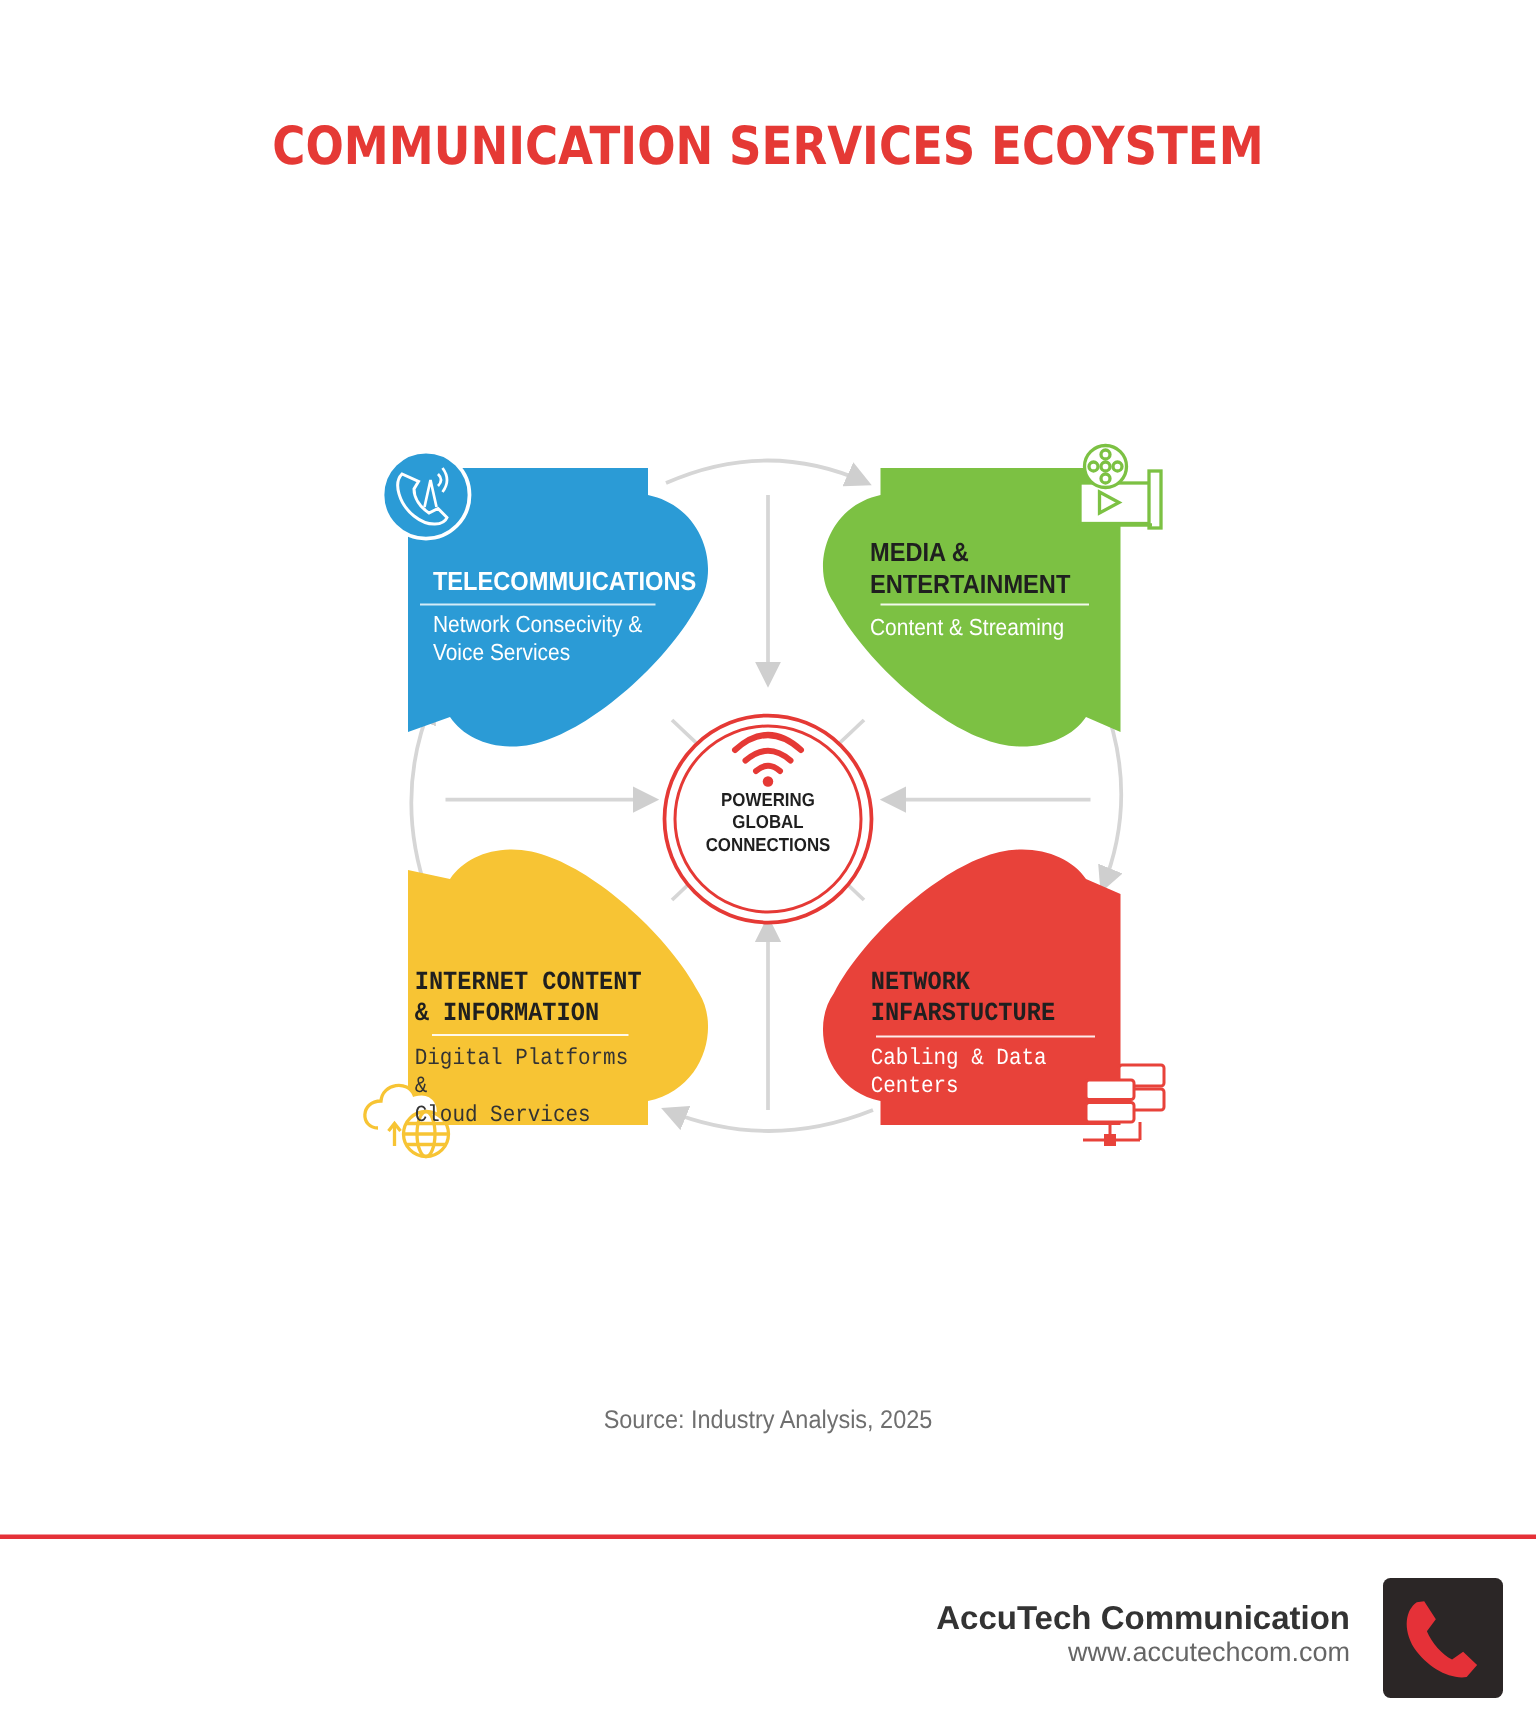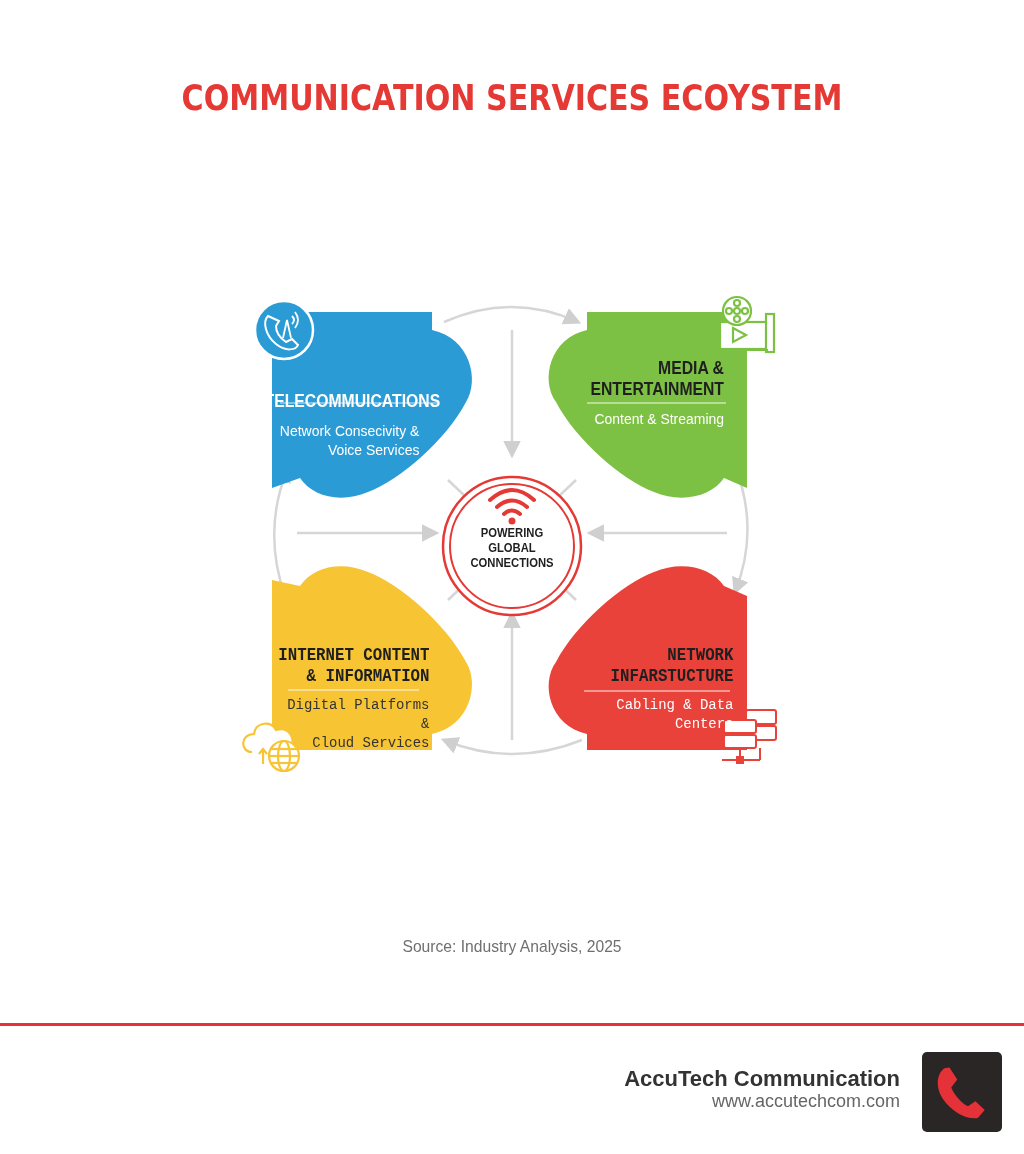--- a/index.html
+++ b/index.html
@@ -1,19 +1,19 @@
 <!DOCTYPE html>
 <html><head>
 <meta charset="utf-8">
 <style>
   html, body { margin:0; padding:0; background:#ffffff; }
   body { width:1024px; height:1154px; position:relative; overflow:hidden; font-family:"Liberation Sans", sans-serif; }
   .title { position:absolute; top:78px; left:0; width:1024px; text-align:center; font-family:"DejaVu Sans", sans-serif; font-weight:bold; font-size:35px; letter-spacing:0px; color:#e53935; transform:scaleX(0.86); transform-origin:center; }
   svg.diagram { position:absolute; left:0; top:0; }
-  .quad-text { position:absolute; text-align:right; font-family:"Liberation Sans", sans-serif; }
+  .quad-text { position:absolute; text-align:left; font-family:"Liberation Sans", sans-serif; }
   .quad-title { font-weight:bold; font-size:17.5px; line-height:21px; transform:scaleX(0.9); }
   .quad-sub { font-size:15.5px; line-height:19px; transform:scaleX(0.9); }
   .center-text { position:absolute; left:462px; top:526px; width:100px; text-align:center; font-weight:bold; font-size:12.5px; line-height:15px; color:#1f1f1f; transform:scaleX(0.9); }
   .source { position:absolute; top:937px; left:0; width:1024px; text-align:center; font-size:17px; color:#6f6f6f; transform:scaleX(0.92); }
   .footer-line { position:absolute; left:0; top:1023px; width:1024px; height:3px; background:#e53138; }
   .brand-name { position:absolute; right:124px; top:1066px; font-weight:bold; font-size:22px; color:#333333; text-align:left; }
   .brand-url { position:absolute; right:124px; top:1091px; font-size:18px; color:#666666; text-align:center; }
   .brand-logo { position:absolute; left:922px; top:1052px; width:80px; height:80px; background:#2b2626; border-radius:5px; }
 </style>
 </head>
@@ -107,21 +107,21 @@
     <rect x="724" y="720" width="32" height="13" rx="2"></rect>
     <rect x="724" y="735" width="32" height="13" rx="2"></rect>
     <line x1="740" y1="748" x2="740" y2="760"></line>
     <rect x="737" y="757" width="6" height="6" fill="#e8423a"></rect>
     <line x1="722" y1="760" x2="737" y2="760"></line>
     <line x1="743" y1="760" x2="760" y2="760"></line>
     <line x1="760" y1="760" x2="760" y2="748"></line>
   </g>
 </svg>
 
-<div class="quad-text" style="left:256px; top:377px; width:172px;margin-top:14px;">
+<div class="quad-text" style="left:280px; top:377px; width:172px;">
   <div class="quad-title" style="color:#ffffff;">TELECOMMUICATIONS</div>
   <div style="height:9px"></div>
   <div class="quad-sub" style="color:#ffffff;">Network Consecivity &amp;</div>
   <div class="quad-sub" style="color:#ffffff;">Voice Services</div>
 </div>
 
 <div class="quad-text" style="left:572px; top:358px; width:160px;">
   <div class="quad-title" style="color:#1f1f1f;">MEDIA &amp;</div>
   <div class="quad-title" style="color:#1f1f1f;">ENTERTAINMENT</div>
   <div style="height:9px"></div>

